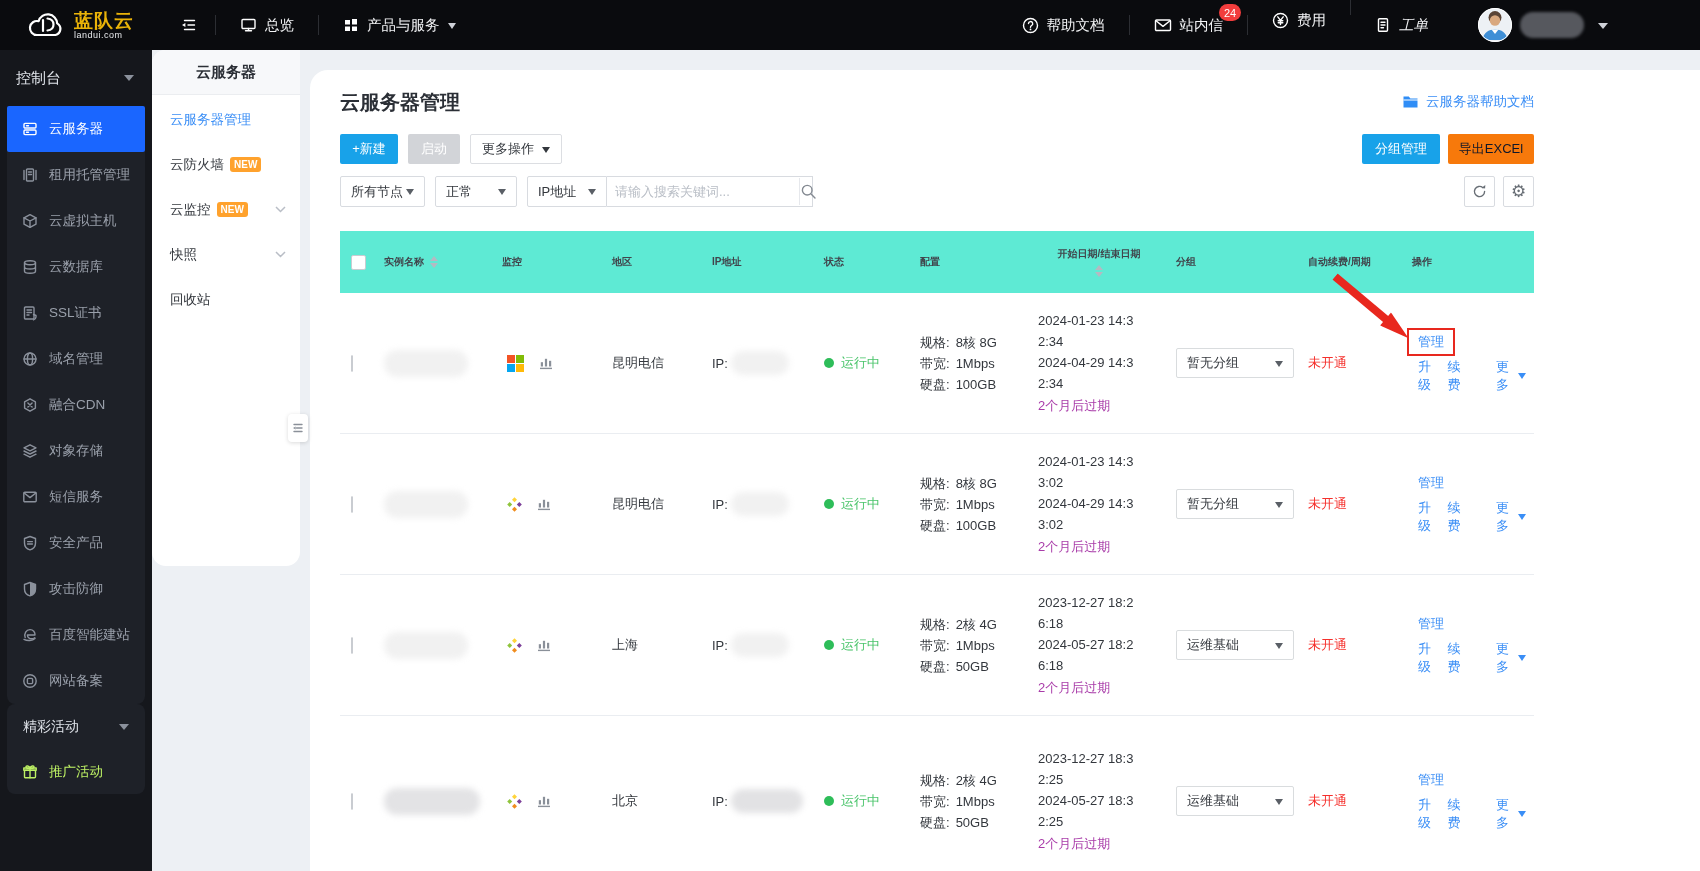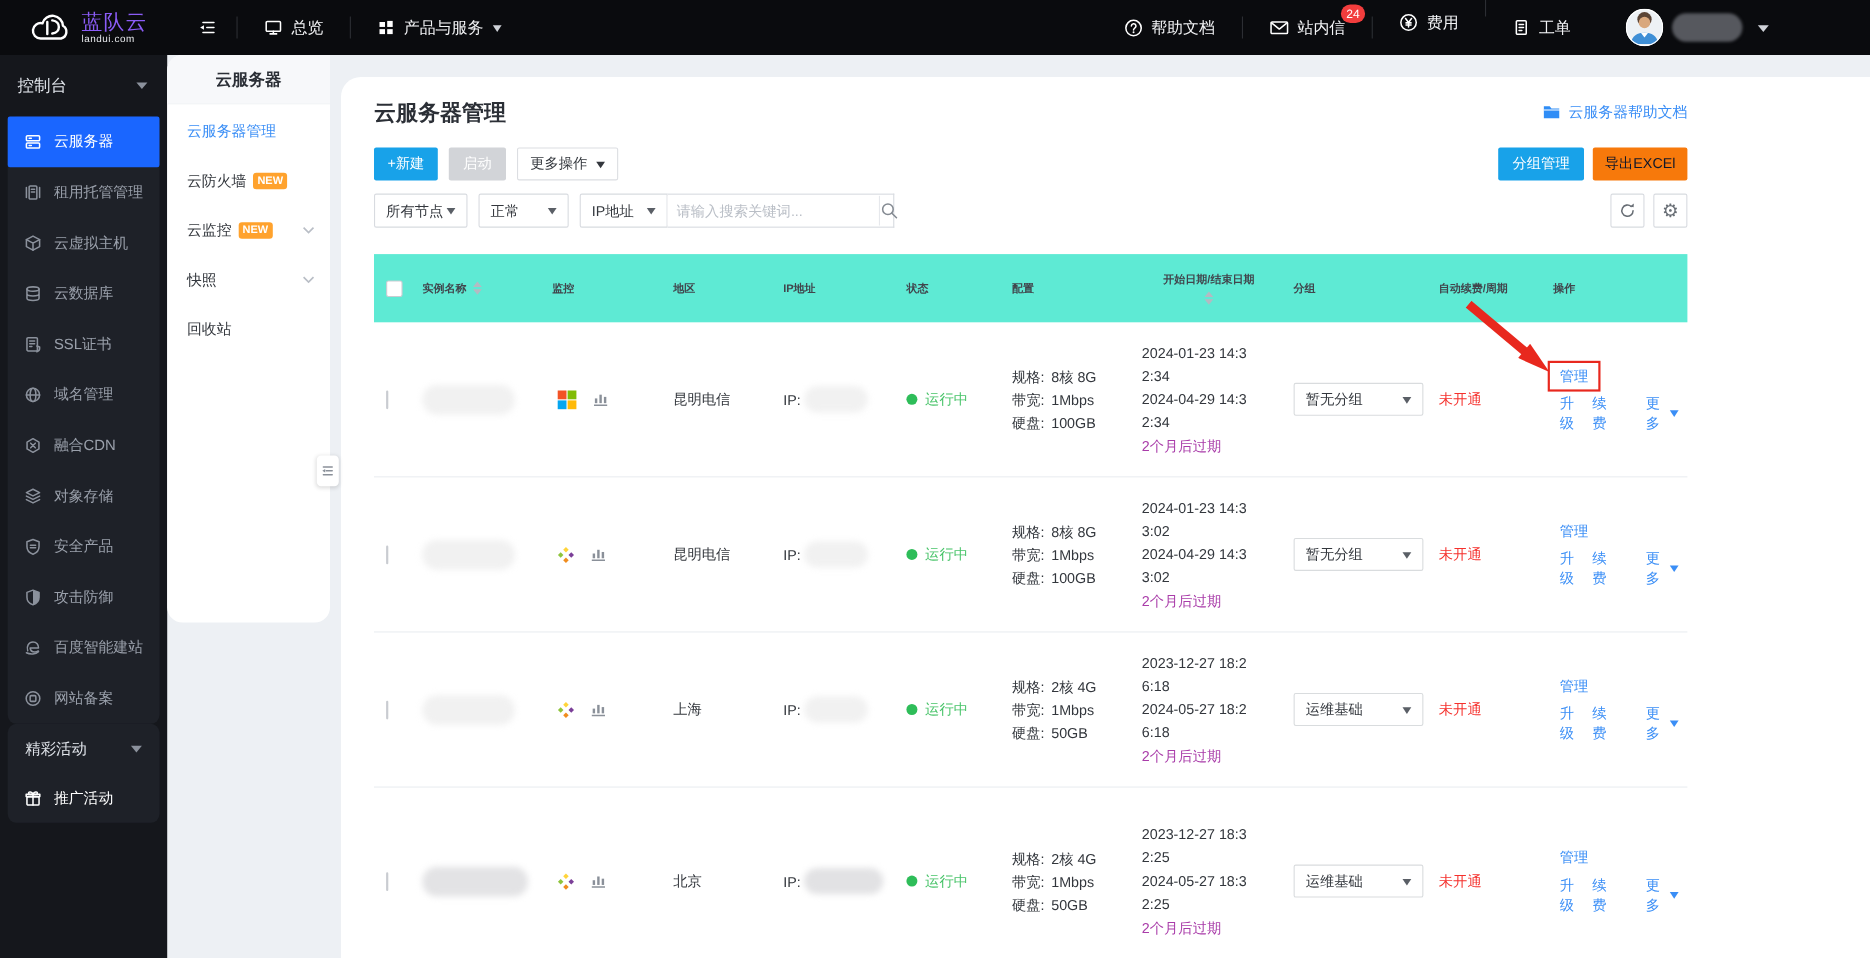--- a/index.html
+++ b/index.html
@@ -6,21 +6,21 @@
   body{width:1700px;height:871px;overflow:hidden;background:#edf0f4;
        font-family:"Liberation Sans","DejaVu Sans",sans-serif;position:relative;
        -webkit-font-smoothing:antialiased;}
   *{box-sizing:border-box;}
   svg{display:block;}
 
   
   .topbar{position:absolute;left:0;top:0;width:1700px;height:50px;background:#0a0b0e;
           display:flex;align-items:center;color:#f2f3f5;}
   .logo{display:flex;align-items:center;gap:8px;padding:0 28px 0 26px;}
-  .logo-txt .cn{color:#8b5cf6;font-size:19px;font-weight:400;letter-spacing:1px;line-height:19px;}
+  .logo-txt .cn{color:#eab308;font-size:19px;font-weight:700;letter-spacing:1px;line-height:19px;}
   .logo-txt .en{color:#e8eaed;font-size:9px;line-height:10px;letter-spacing:.5px;}
   .tb-sep{width:1px;height:20px;background:#2c2e33;}
   .tb-item{display:flex;align-items:center;gap:8px;font-size:14.5px;color:#f2f3f5;cursor:pointer;padding:0 24px;height:50px;}
   .tb-icon{color:#fff;display:flex;align-items:center;}
   .tb-right{margin-left:auto;display:flex;align-items:center;height:50px;padding-right:92px;}
   .tb-ritem{display:flex;align-items:center;gap:8px;font-size:14.5px;height:50px;padding:0 24px;position:relative;cursor:pointer;}
   .tb-ritem + .tb-rsep{width:1px;height:20px;background:#2c2e33;}
   .badge{position:absolute;top:4px;right:6px;background:#f23d3d;color:#fff;font-size:11px;
          min-width:22px;height:17px;border-radius:9px;display:flex;align-items:center;justify-content:center;padding:0 4px;}
   .avatar{width:34px;height:34px;margin-left:26px;cursor:pointer;}
@@ -34,21 +34,21 @@
   .sb-caret{width:0;height:0;border:5px solid transparent;border-top:6px solid #8b919c;margin-top:5px;}
   .sb-block{background:#1e2128;border-radius:8px;margin:0 7px;}
   .sb-list{padding:0;}
   .sb-item{display:flex;align-items:center;gap:11px;height:46px;padding:0 10px 0 15px;font-size:13.5px;cursor:pointer;}
   .sb-item .sb-ic{color:#8b919c;display:flex;}
   .sb-item.active{background:#1a66ff;color:#fff;border-radius:2px;}
   .sb-item.active .sb-ic{color:#fff;}
   .sb-section{display:flex;align-items:center;justify-content:space-between;height:46px;padding:0 16px;
               color:#dfe3e9;font-size:14px;margin-top:11px;cursor:pointer;}
   .sb-caret-r{width:0;height:0;border:5px solid transparent;border-left:6px solid #cfd3da;margin-left:6px;}
-  .sb-promo{display:flex;align-items:center;gap:11px;height:44px;padding:0 15px;font-size:13.5px;color:#ffffff;cursor:pointer;}
+  .sb-promo{display:flex;align-items:center;gap:11px;height:44px;padding:0 15px;font-size:13.5px;color:#bef264;cursor:pointer;}
 
   
   .subsidebar{position:absolute;left:152px;top:50px;width:148px;height:516px;background:#fff;
               border-radius:14px 0 14px 14px;}
   .ss-head{height:45px;background:#f7f8fa;border-bottom:1px solid #ebedf0;border-radius:14px 0 0 0;
            display:flex;align-items:center;justify-content:center;font-size:15px;font-weight:700;color:#2b2f36;}
   .ss-item{display:flex;align-items:center;height:45px;padding:0 14px 0 18px;font-size:13.5px;color:#33373d;cursor:pointer;}
   .ss-item.active{color:#3a8ef6;}
   .ss-badge{background:#ffa22d;color:#fff;font-size:10px;font-weight:700;border-radius:3px;padding:2px 4px;margin-left:6px;}
   .ss-chev{margin-left:auto;}
@@ -220,21 +220,21 @@
               <svg width="17" height="17" viewBox="0 0 17 17">
                 <circle cx="8.5" cy="8.5" r="7" fill="none" stroke="currentColor" stroke-width="1.4" stroke-linecap="round" stroke-linejoin="round"></circle>
                 <path d="M5.8 4.8 8.5 8.4l2.7-3.6M8.5 8.4v4.2M6.2 8.8h4.6M6.2 10.8h4.6" fill="none" stroke="currentColor" stroke-width="1.4" stroke-linecap="round" stroke-linejoin="round"></path>
               </svg>
             </span>
       <span>费用</span>
 
     </div>
     <div class="tb-rsep"></div>
   </div>
-        <div style="display:flex;height:50px;">
+        <div style="display:flex;height:50px;font-style:italic;">
     <div class="tb-ritem">
       <span class="tb-icon">
               <svg width="16" height="16" viewBox="0 0 16 16">
                 <rect x="3.5" y="1.8" width="9" height="12.4" rx="1" fill="none" stroke="currentColor" stroke-width="1.4" stroke-linecap="round" stroke-linejoin="round"></rect>
                 <path d="M6 5.2h4M6 8h4M6 10.8h2.5" fill="none" stroke="currentColor" stroke-width="1.4" stroke-linecap="round" stroke-linejoin="round"></path>
               </svg>
             </span>
       <span>工单</span>
 
     </div>
@@ -340,20 +340,29 @@
           <svg width="16" height="16" viewBox="0 0 16 16">
             <path d="M8 1.8 14 4.8 8 7.8 2 4.8z" fill="none" stroke="currentColor" stroke-width="1.4" stroke-linecap="round" stroke-linejoin="round"></path>
             <path d="M2 8l6 3 6-3M2 11.2l6 3 6-3" fill="none" stroke="currentColor" stroke-width="1.4" stroke-linecap="round" stroke-linejoin="round"></path>
           </svg>
         </span>
     <span>对象存储</span>
   </div>
       <div class="sb-item">
     <span class="sb-ic">
           <svg width="16" height="16" viewBox="0 0 16 16">
+            <rect x="1.8" y="3.2" width="12.4" height="9.6" rx="1" fill="none" stroke="currentColor" stroke-width="1.4" stroke-linecap="round" stroke-linejoin="round"></rect>
+            <path d="M2.2 4 8 8.6 13.8 4" fill="none" stroke="currentColor" stroke-width="1.4" stroke-linecap="round" stroke-linejoin="round"></path>
+          </svg>
+        </span>
+    <span>短信服务</span>
+  </div>
+      <div class="sb-item">
+    <span class="sb-ic">
+          <svg width="16" height="16" viewBox="0 0 16 16">
             <path d="M8 1.5l5.5 2v4.4c0 3.5-2.3 5.9-5.5 6.9-3.2-1-5.5-3.4-5.5-6.9V3.5z" fill="none" stroke="currentColor" stroke-width="1.4" stroke-linecap="round" stroke-linejoin="round"></path>
             <path d="M5.6 6.6h4.8M5.6 9h4.8" fill="none" stroke="currentColor" stroke-width="1.4" stroke-linecap="round" stroke-linejoin="round"></path>
           </svg>
         </span>
     <span>安全产品</span>
   </div>
       <div class="sb-item">
     <span class="sb-ic">
           <svg width="16" height="16" viewBox="0 0 16 16">
             <path d="M8 1.5l5.5 2v4.4c0 3.5-2.3 5.9-5.5 6.9-3.2-1-5.5-3.4-5.5-6.9V3.5z" fill="none" stroke="currentColor" stroke-width="1.4" stroke-linecap="round" stroke-linejoin="round"></path>

